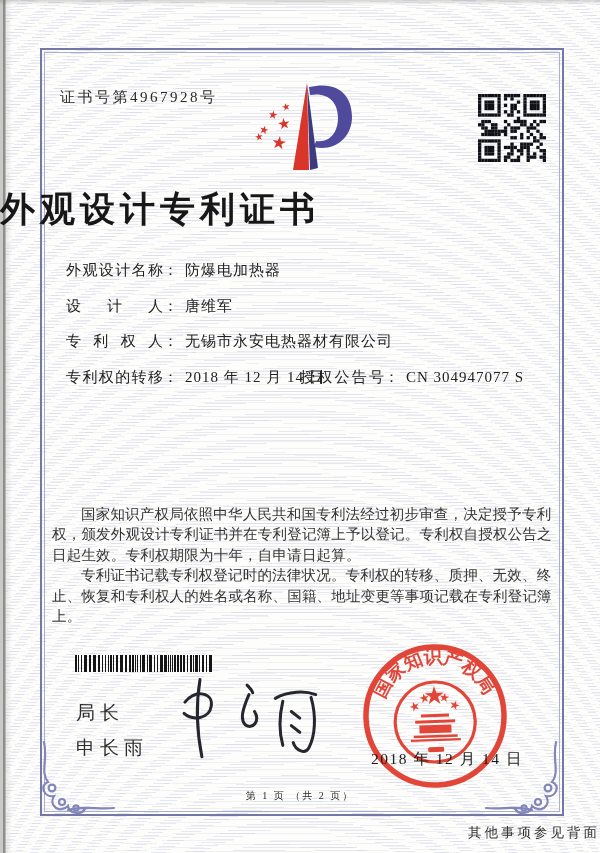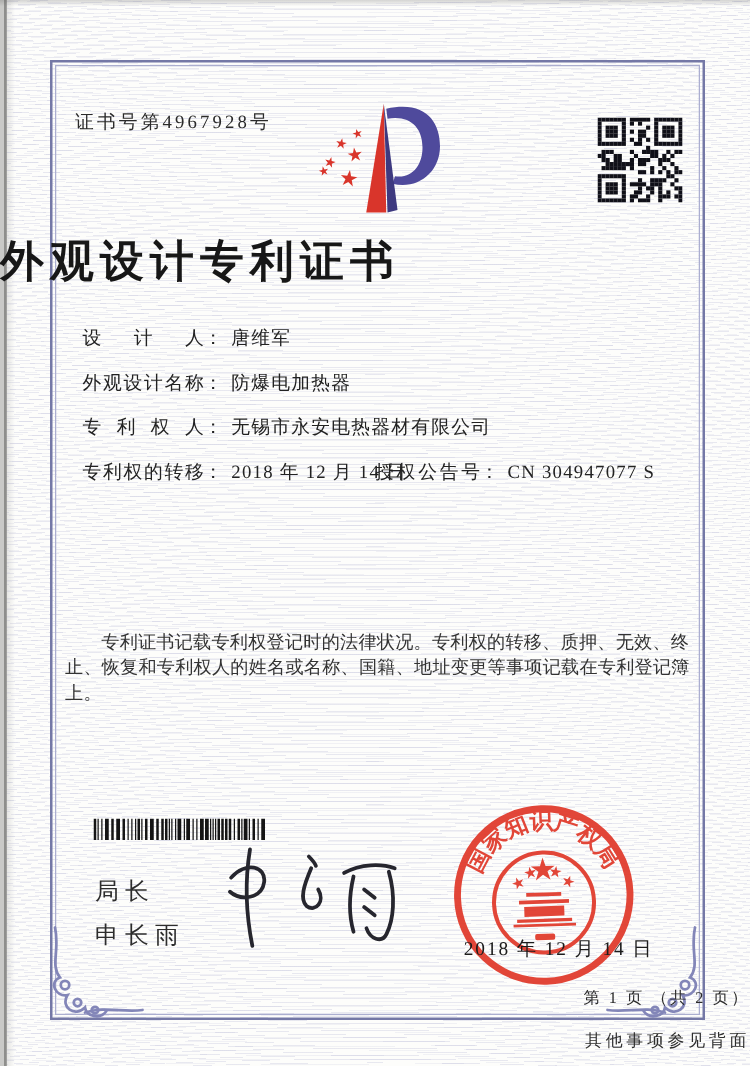--- a/index.html
+++ b/index.html
@@ -29,21 +29,21 @@
   .body-text{left:52px;top:504px;width:504px;font-size:14.5px;line-height:20.4px;color:#333;}
   .body-text p{margin:0;text-indent:2em;letter-spacing:0.2px;}
   .barcode{left:75px;top:655px;width:158px;height:17px;font-size:0;}
   .barcode i{display:inline-block;height:100%;background:#151515;}
   .signoff{font-family:"Liberation Sans","DejaVu Sans",sans-serif;color:#2d2d2d;font-size:19px;letter-spacing:5px;}
   .signoff-pos{left:76px;top:700px;}
   .signoff-name{left:76px;top:735px;}
   .signature{left:168px;top:668px;}
   .seal{left:349px;top:630px;opacity:.93;transform:rotate(-2deg);}
   .seal-date{left:371px;top:749px;font-size:15.5px;letter-spacing:1.5px;color:#1c1c1c;z-index:5;}
-  .pagination{left:0;right:0;top:789px;text-align:right;font-size:13px;letter-spacing:2px;color:#2b2b2b;}
+  .pagination{left:0;right:0;top:789px;text-align:center;font-size:10px;letter-spacing:2px;color:#2b2b2b;}
   .back-note{left:0;right:0;top:824px;text-align:right;font-size:13.5px;letter-spacing:3px;color:#2e2e2e;}
   .flourish{left:36px;top:740px;}
   .flourish-r{left:484px;top:740px;transform:scaleX(-1);}
 </style>
 </head>
 <body>
 
 <div class="page">
   <div class="guilloche"></div>
   <div class="edge-left"></div>
@@ -291,37 +291,38 @@
         <rect x="35.62" y="64.76" width="3.29" height="3.29" fill="#101018"></rect>
         <rect x="38.86" y="64.76" width="3.29" height="3.29" fill="#101018"></rect>
         <rect x="48.57" y="64.76" width="3.29" height="3.29" fill="#101018"></rect>
         <rect x="64.76" y="64.76" width="3.29" height="3.29" fill="#101018"></rect>
       </svg></div>
 
   <div class="abs doc-title">外观设计专利证书</div>
 
   <div class="abs fields">
     <div class="field-row">
-      <span class="field-label">设计人</span><span class="colon">：</span><span class="field-value">唐维军</span>
+      <span class="field-label">外观设计名称</span><span class="colon">：</span><span class="field-value">防爆电加热器</span>
     </div>
     <div class="field-row">
-      <span class="field-label">外观设计名称</span><span class="colon">：</span><span class="field-value">防爆电加热器</span>
+      <span class="field-label">设计人</span><span class="colon">：</span><span class="field-value">唐维军</span>
     </div>
     <div class="field-row">
       <span class="field-label">专利权人</span><span class="colon">：</span><span class="field-value">无锡市永安电热器材有限公司</span>
     </div>
     <div class="field-row">
       <span class="field-label">专利权的转移</span><span class="colon">：</span><span class="field-value">2018 年 12 月 14 日</span>
       <span class="pair2">
         <span class="field-label">授权公告号</span><span class="colon">：</span><span class="field-value">CN 304947077 S</span>
       </span>
     </div>
   </div>
 
   <div class="abs body-text">
+    <p>国家知识产权局依照中华人民共和国专利法经过初步审查，决定授予专利权，颁发外观设计专利证书并在专利登记簿上予以登记。专利权自授权公告之日起生效。专利权期限为十年，自申请日起算。</p>
     <p>专利证书记载专利权登记时的法律状况。专利权的转移、质押、无效、终止、恢复和专利权人的姓名或名称、国籍、地址变更等事项记载在专利登记簿上。</p>
   </div>
 
   <div class="abs barcode"><i style="width:2px;margin-right:1px"></i><i style="width:1px;margin-right:2px"></i><i style="width:1px;margin-right:2px"></i><i style="width:3px;margin-right:2px"></i><i style="width:2px;margin-right:2px"></i><i style="width:3px;margin-right:2px"></i><i style="width:2px;margin-right:2px"></i><i style="width:1px;margin-right:2px"></i><i style="width:1px;margin-right:2px"></i><i style="width:1px;margin-right:1px"></i><i style="width:2px;margin-right:1px"></i><i style="width:1px;margin-right:2px"></i><i style="width:2px;margin-right:2px"></i><i style="width:3px;margin-right:2px"></i><i style="width:2px;margin-right:2px"></i><i style="width:2px;margin-right:1px"></i><i style="width:2px;margin-right:1px"></i><i style="width:1px;margin-right:1px"></i><i style="width:1px;margin-right:2px"></i><i style="width:1px;margin-right:1px"></i><i style="width:3px;margin-right:2px"></i><i style="width:1px;margin-right:1px"></i><i style="width:3px;margin-right:2px"></i><i style="width:1px;margin-right:2px"></i><i style="width:1px;margin-right:2px"></i><i style="width:3px;margin-right:1px"></i><i style="width:3px;margin-right:1px"></i><i style="width:1px;margin-right:1px"></i><i style="width:1px;margin-right:1px"></i><i style="width:1px;margin-right:1px"></i><i style="width:2px;margin-right:1px"></i><i style="width:2px;margin-right:1px"></i><i style="width:2px;margin-right:1px"></i><i style="width:2px;margin-right:2px"></i><i style="width:1px;margin-right:2px"></i><i style="width:2px;margin-right:1px"></i><i style="width:1px;margin-right:1px"></i><i style="width:3px;margin-right:1px"></i><i style="width:1px;margin-right:2px"></i><i style="width:2px;margin-right:2px"></i><i style="width:1px;margin-right:2px"></i><i style="width:3px;margin-right:2px"></i></div>
 
   <div class="abs signoff signoff-pos">局长</div>
   <div class="abs signoff signoff-name">申长雨</div>
 
   <svg class="abs signature" width="160" height="104" viewBox="0 0 170 110">
     <g fill="none" stroke="#26262e" stroke-width="3.2" stroke-linecap="round">

